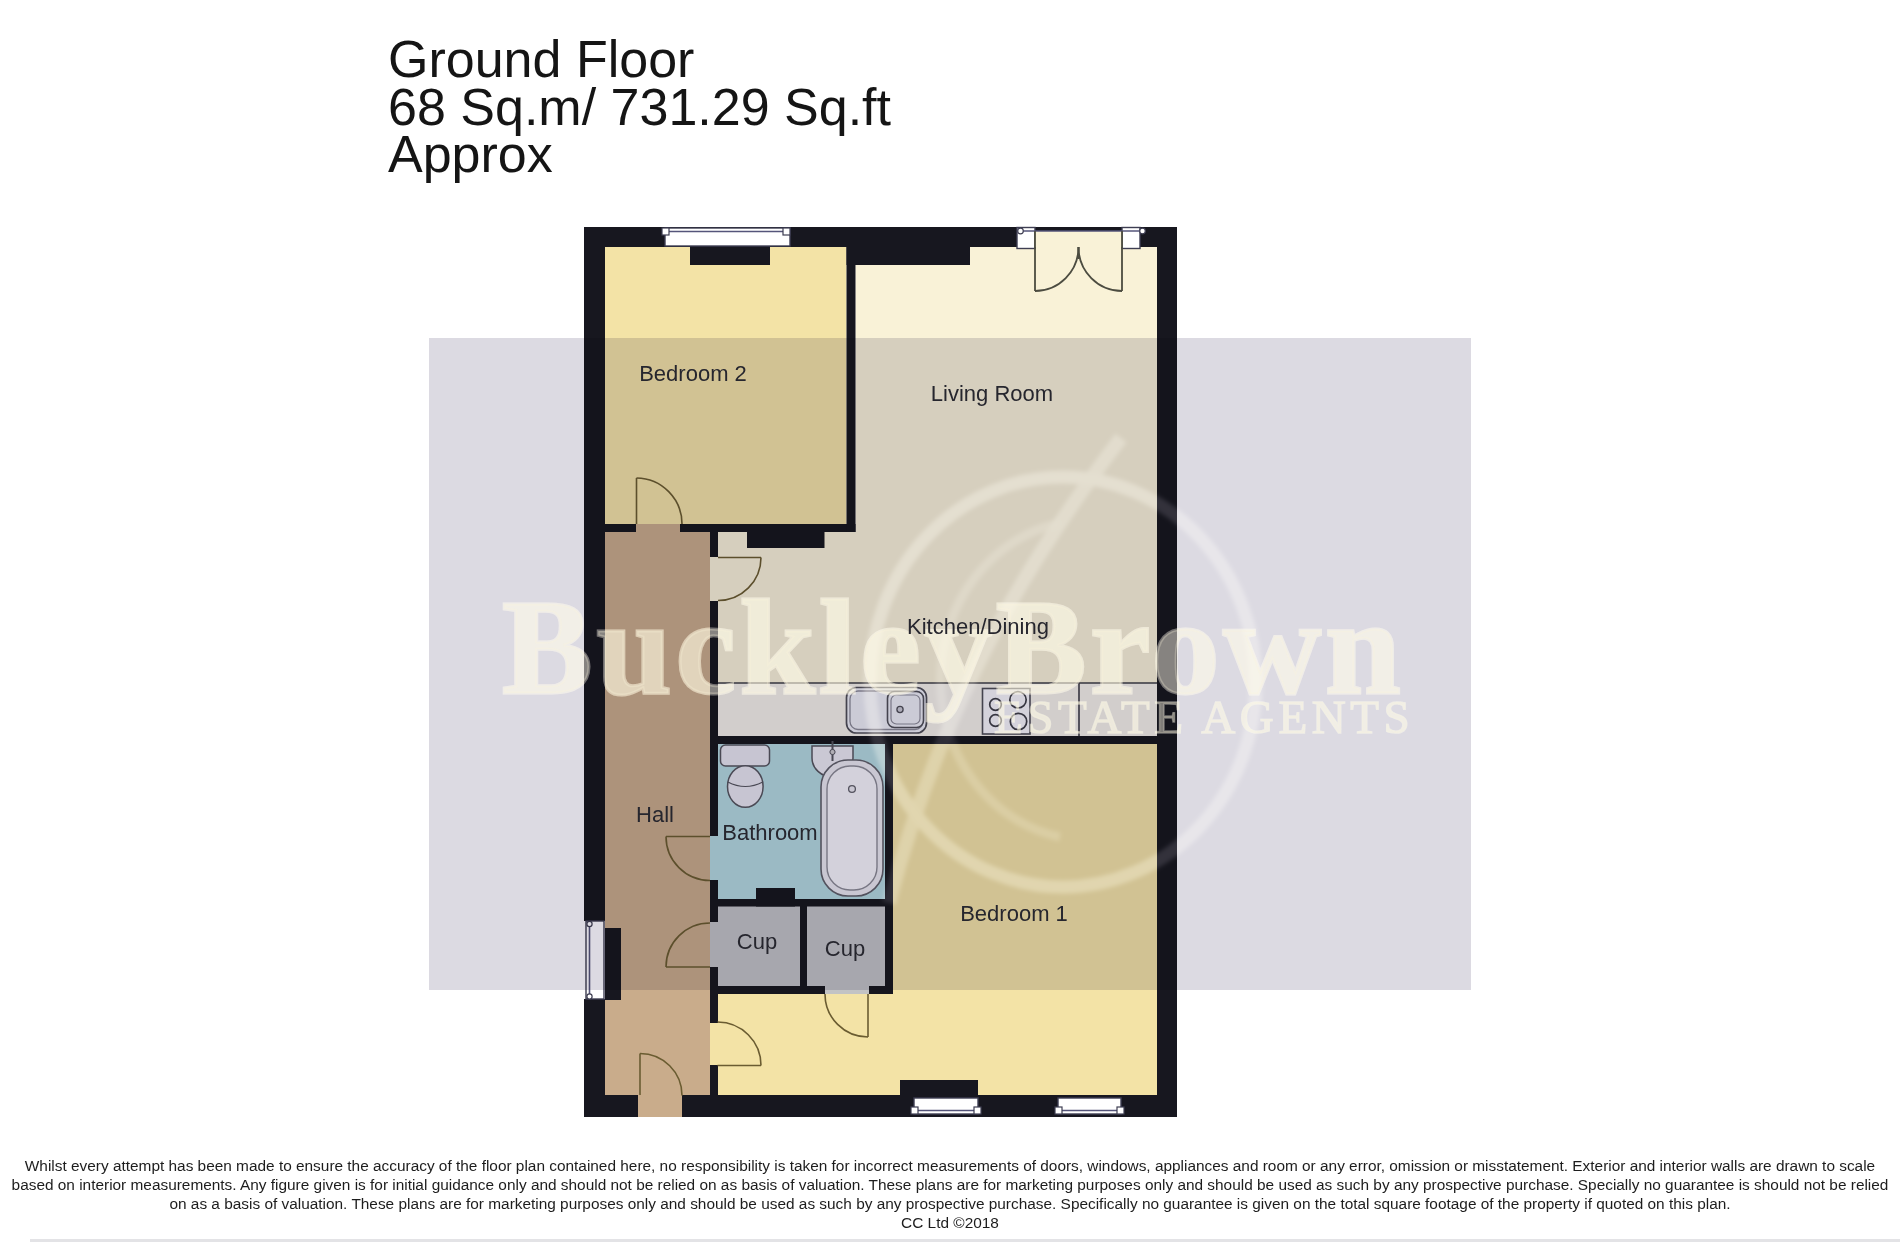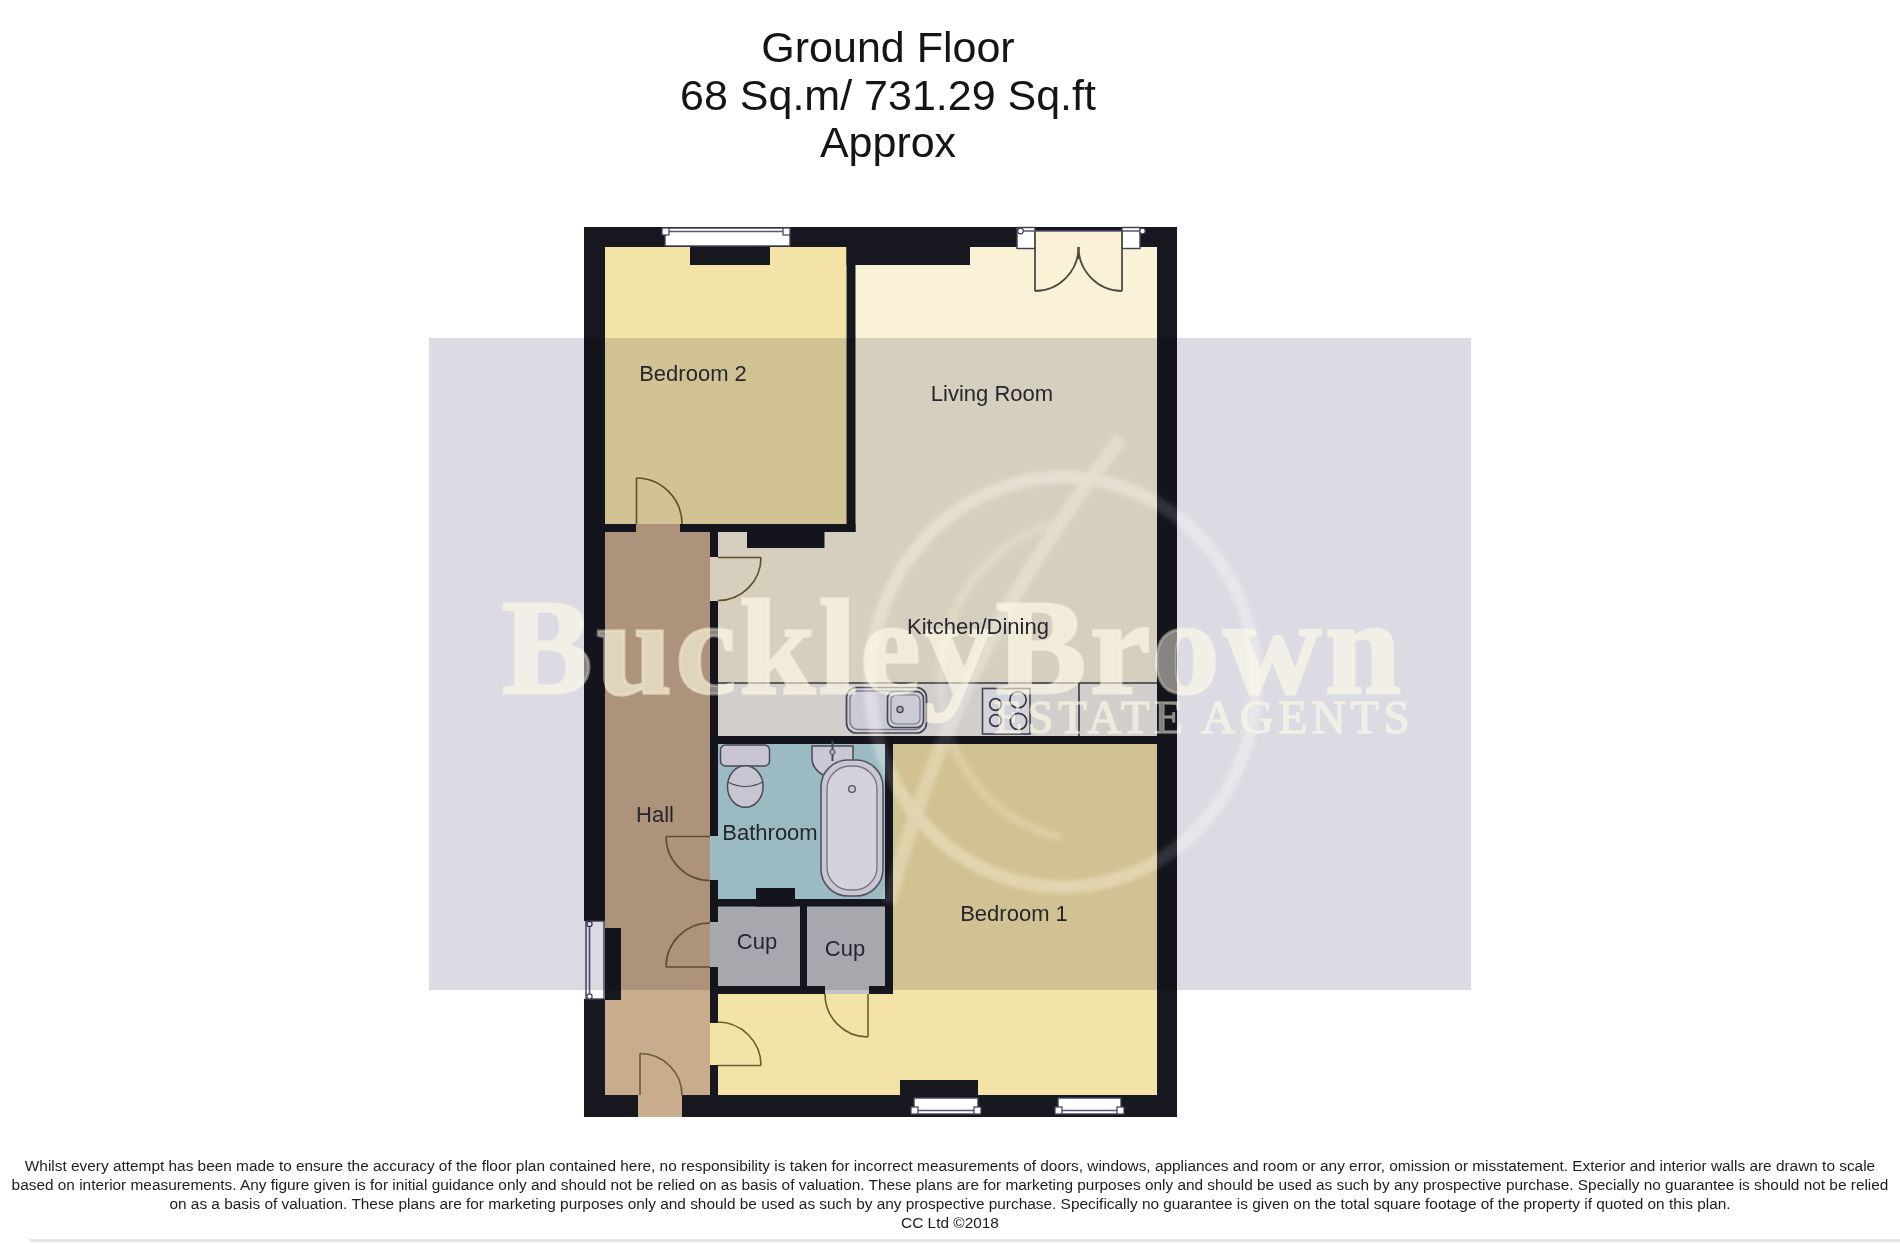--- a/index.html
+++ b/index.html
@@ -1,20 +1,20 @@
 <!DOCTYPE html>
 <html><head>
 <meta charset="utf-8">
 <style>
   html,body{margin:0;padding:0;background:#ffffff;}
   body{width:1900px;height:1244px;position:relative;overflow:hidden;
        font-family:"Liberation Sans", sans-serif;}
   .abs{position:absolute;}
-  #title{left:388px;top:24px;width:1000px;text-align:center;
-         font-size:43px;line-height:47.5px;color:#151515;}
+  #title{left:388px;top:36px;width:1000px;
+         font-size:52px;line-height:47.5px;color:#151515;}
   #wm{left:429px;top:338px;width:1042px;height:652px;background:#dcdae2;
       mix-blend-mode:multiply;}
   #brand1{left:502px;top:579px;white-space:pre;
           font-family:"Liberation Serif",serif;font-weight:bold;
           font-size:136px;line-height:136px;letter-spacing:3.6px;
           color:rgb(252,248,233);mix-blend-mode:soft-light;
           -webkit-text-stroke:3px rgb(252,248,233);}
   #brand2{left:994px;top:694px;white-space:pre;
           font-family:"Liberation Serif",serif;font-weight:normal;
           font-size:47px;line-height:47px;letter-spacing:4.6px;

